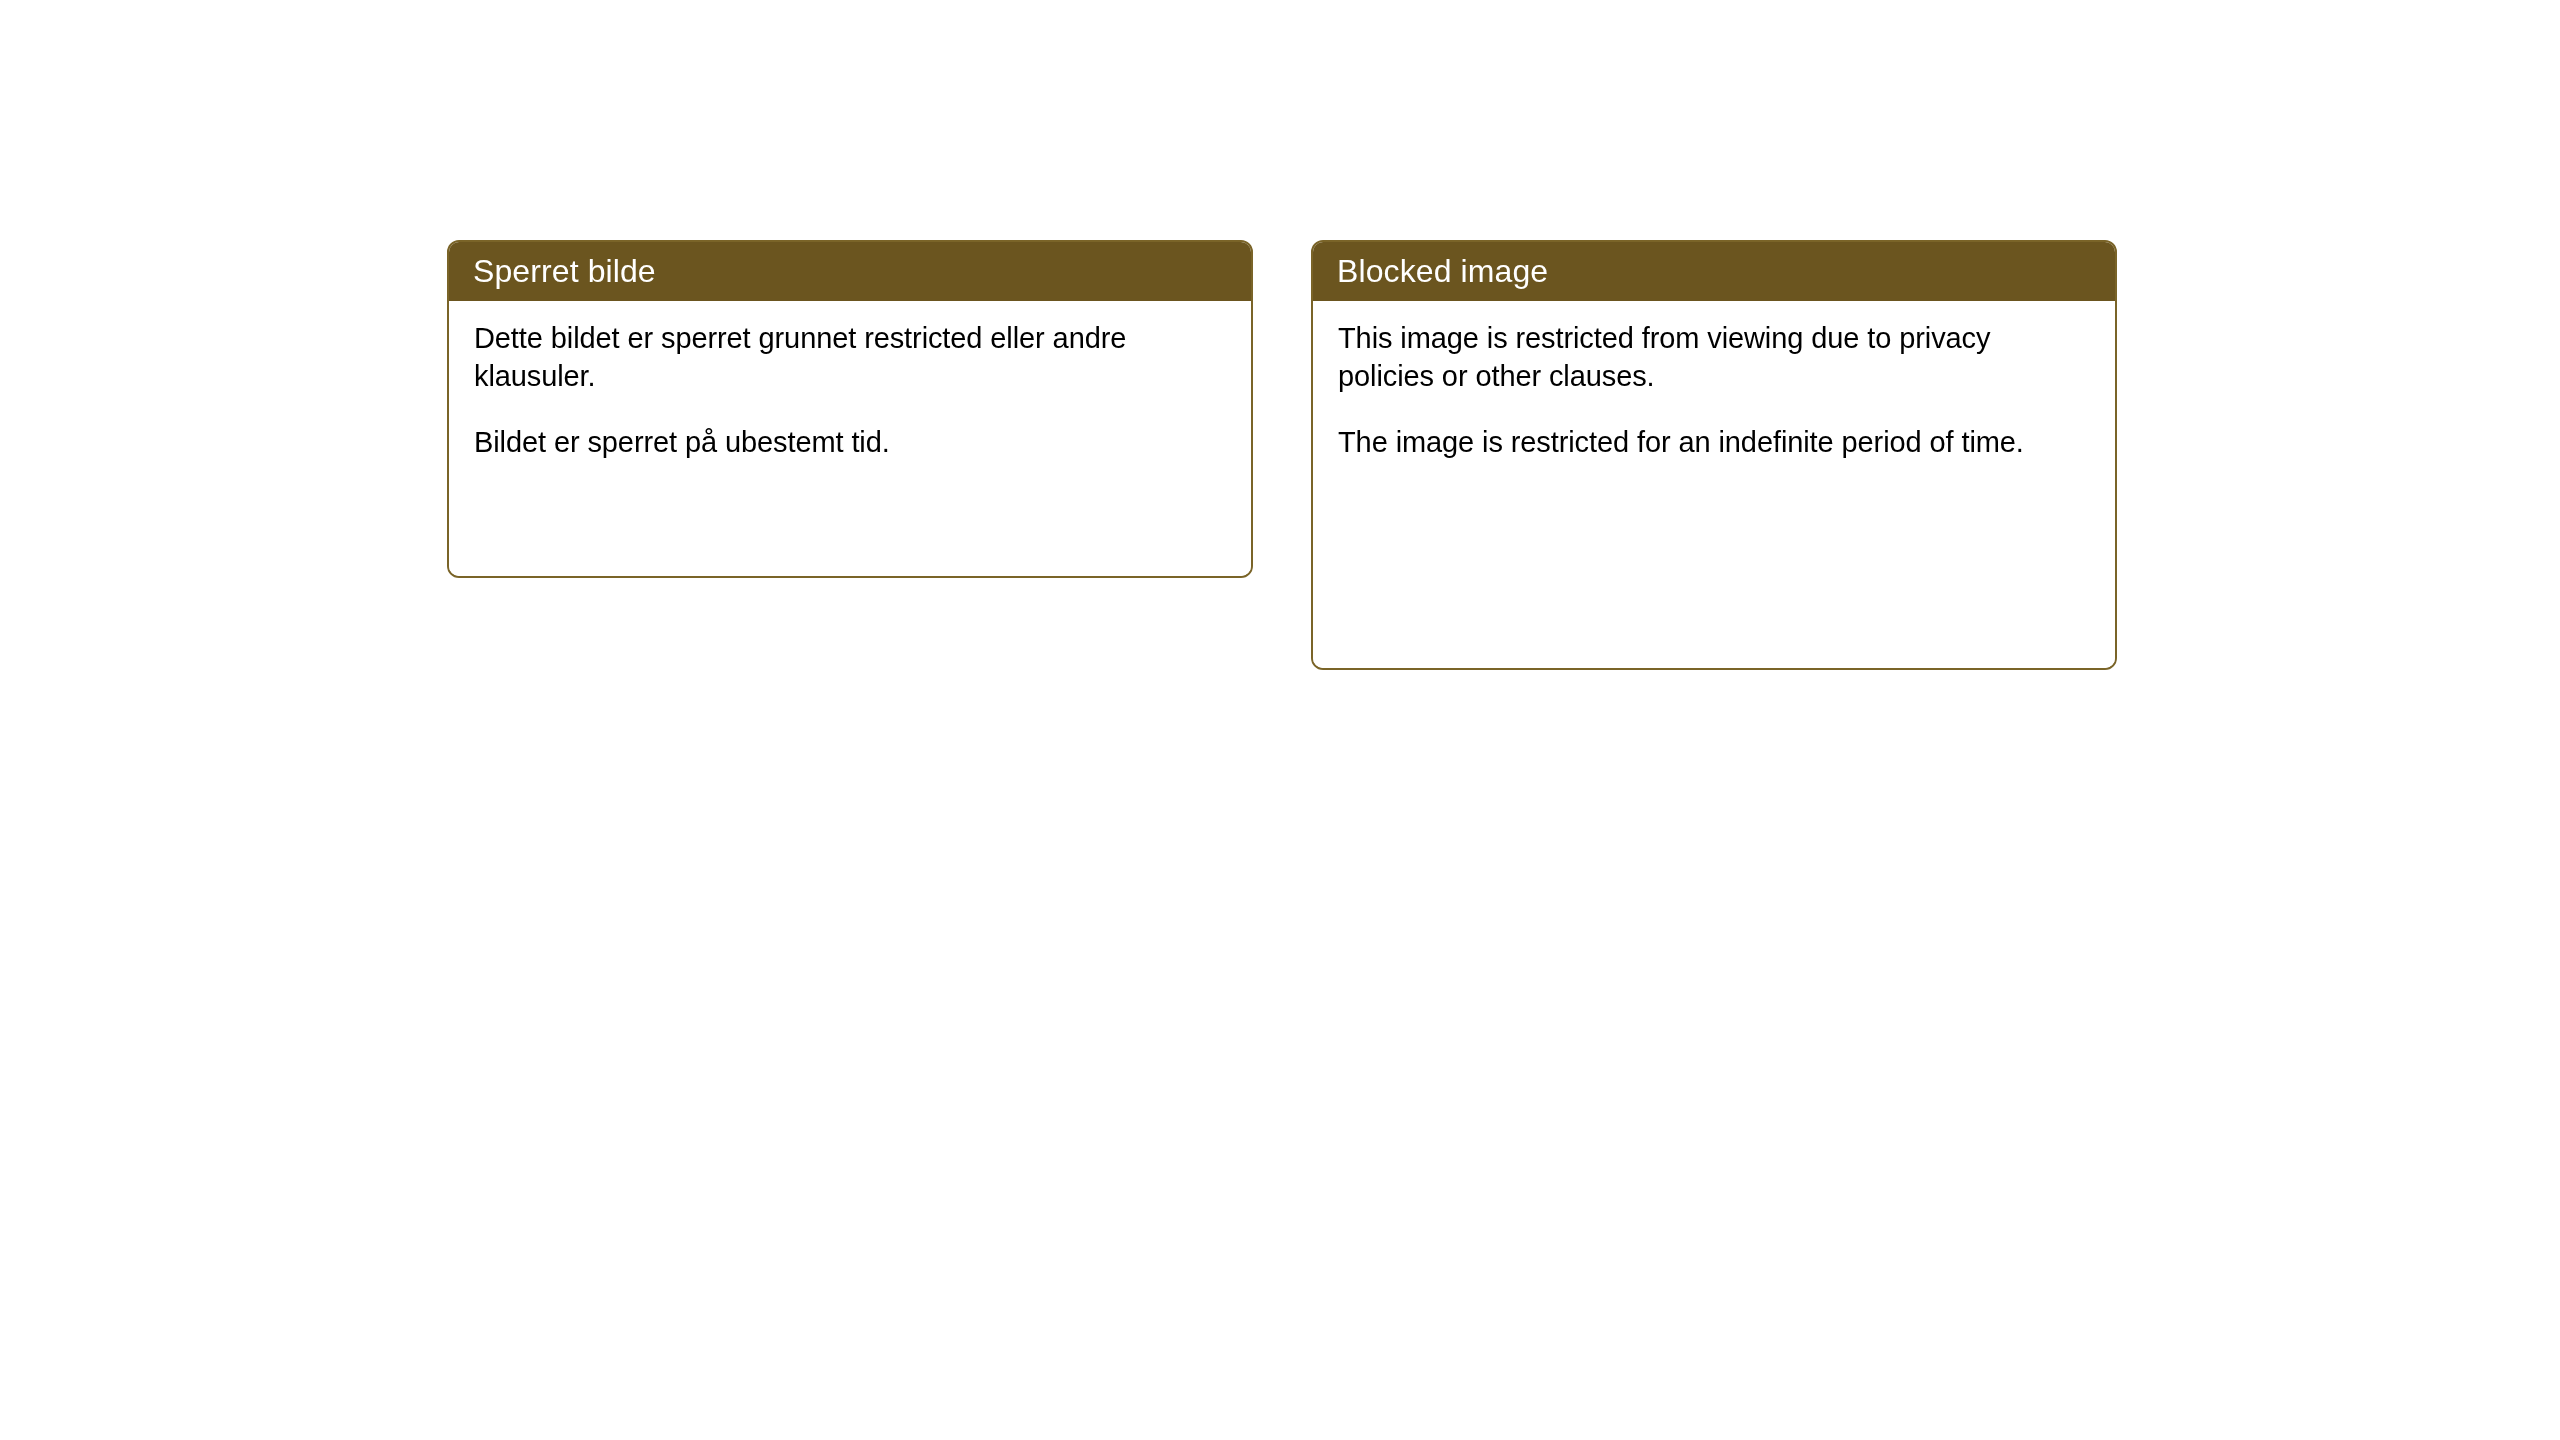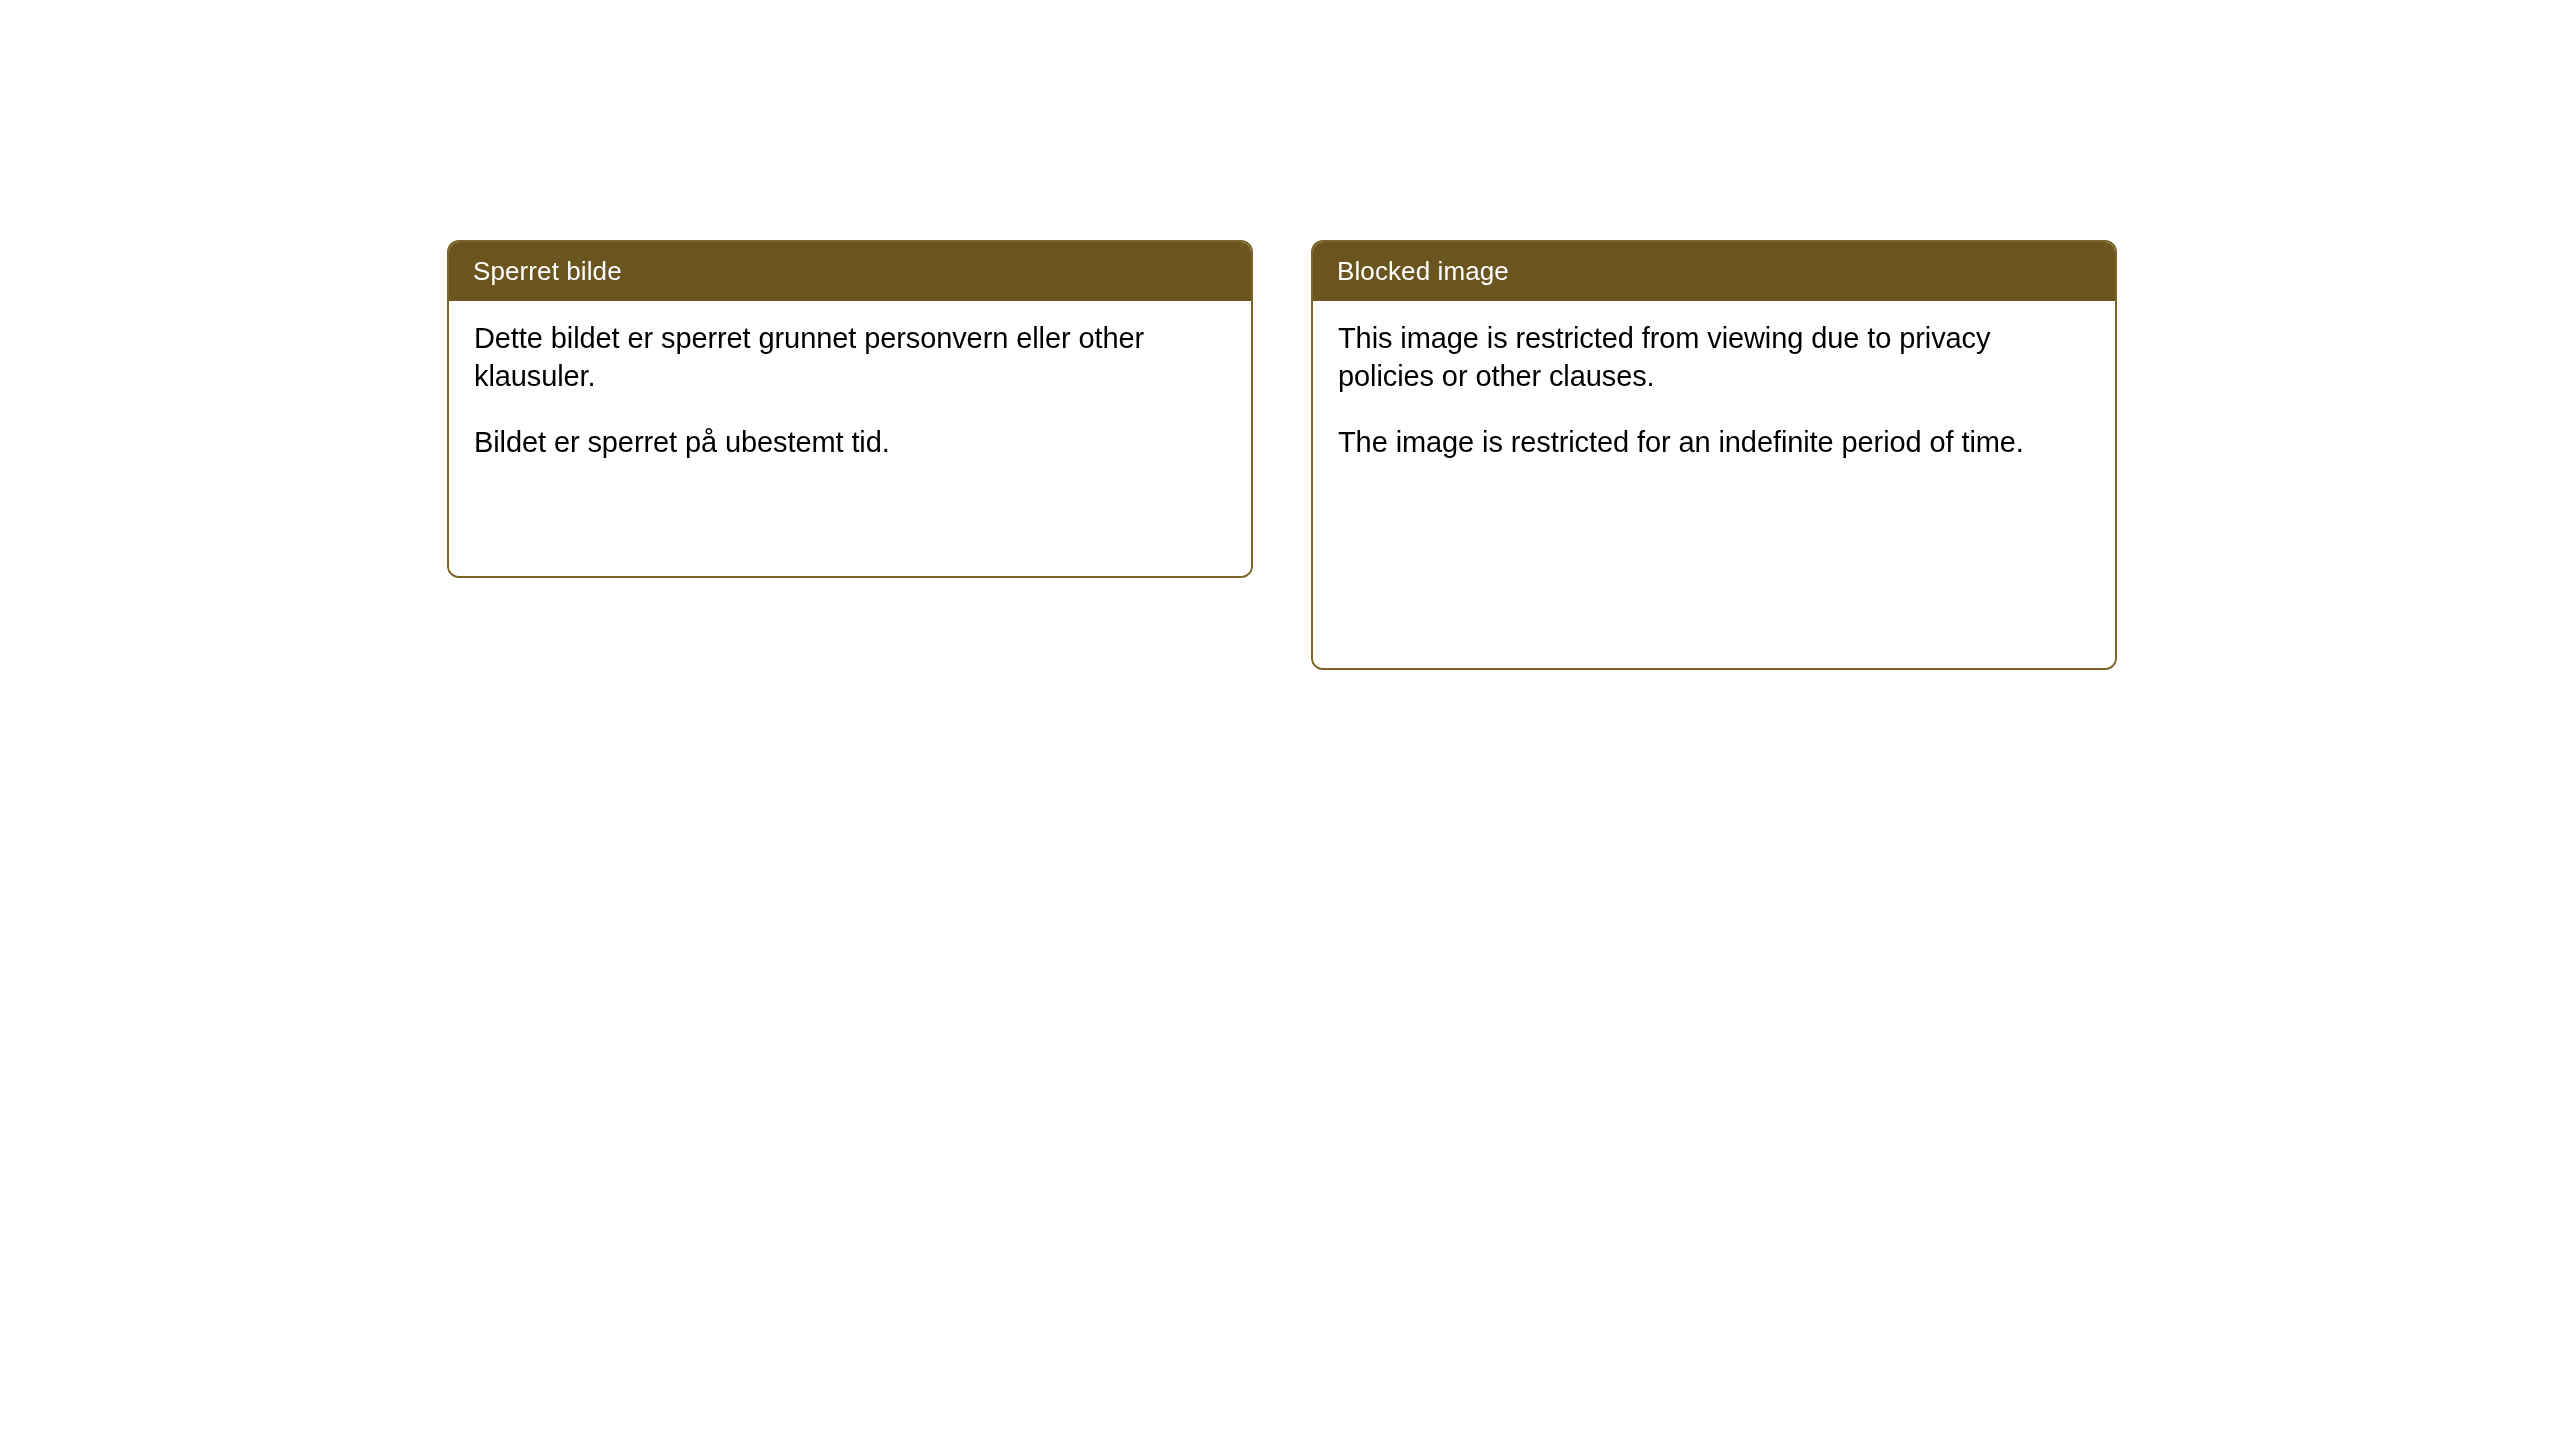--- a/index.html
+++ b/index.html
@@ -46,21 +46,21 @@
     flex: 0 0 60px;
     display: flex;
     align-items: center;
     padding: 0 0 0 25px;
     border-radius: 9px 9px 0 0;
     margin: -1px -1px 0 -1px;
   }
 
   .card-title {
     color: #ffffff;
-    font-size: 26px;
+    font-size: 32px;
     line-height: 1;
     font-weight: 400;
     letter-spacing: 0.1px;
     white-space: nowrap;
   }
 
   .card-body {
     flex: 1 1 auto;
     padding: 18px 22px 0 25px;
     background: #ffffff;
@@ -82,21 +82,21 @@
 </head>
 <body>
 
 <div class="cards-area">
 
   <div class="notice-card card-left">
     <div class="card-header">
       <span class="card-title">Sperret bilde</span>
     </div>
     <div class="card-body">
-      <p class="body-paragraph">Dette bildet er sperret grunnet personvern eller other klausuler.</p>
+      <p class="body-paragraph">Dette bildet er sperret grunnet restricted eller andre klausuler.</p>
       <p class="body-paragraph">Bildet er sperret på ubestemt tid.</p>
     </div>
   </div>
 
   <div class="notice-card card-right">
     <div class="card-header">
       <span class="card-title">Blocked image</span>
     </div>
     <div class="card-body">
       <p class="body-paragraph">This image is restricted from viewing due to privacy policies or other clauses.</p>

